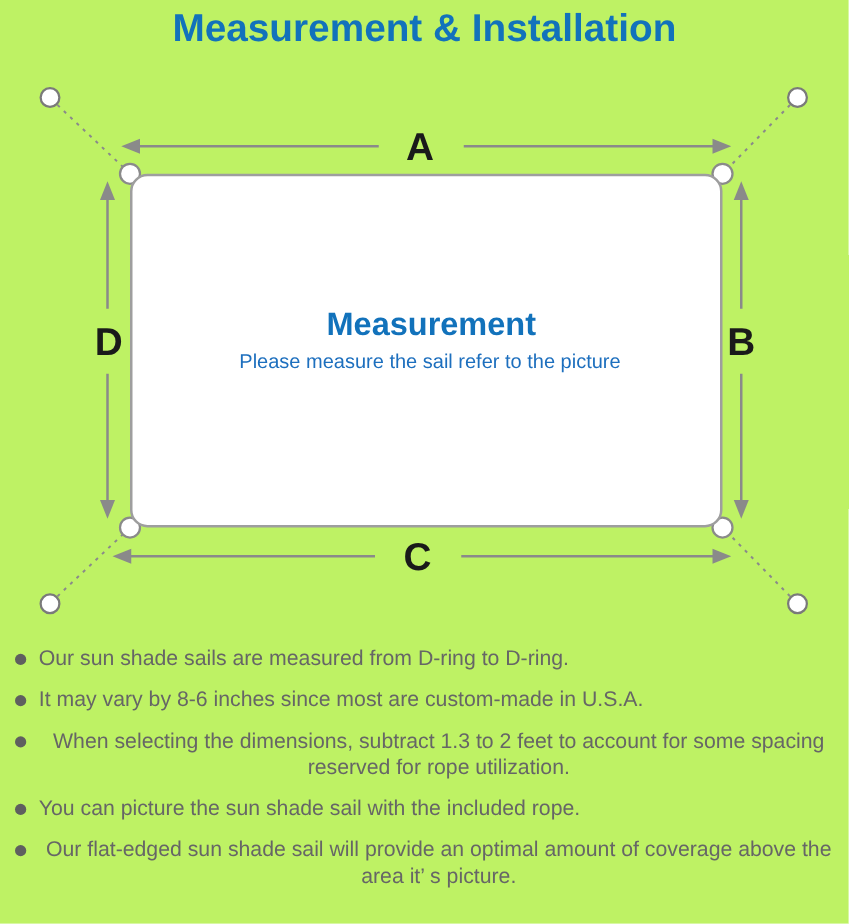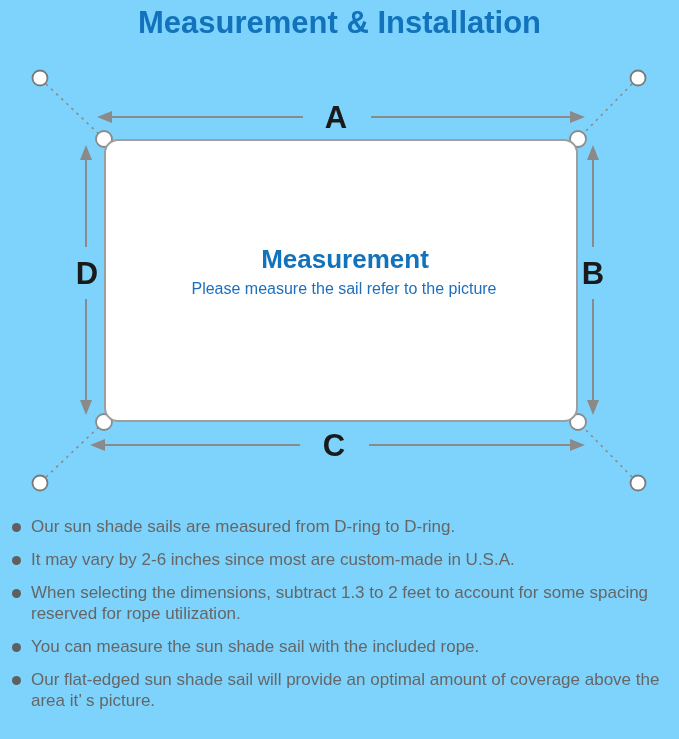--- a/index.html
+++ b/index.html
@@ -8,21 +8,21 @@
     background: #ffffff;
     width: 679px;
     height: 739px;
     overflow: hidden;
     font-family: "Liberation Sans", sans-serif;
   }
   .page {
     position: relative;
     width: 679px;
     height: 739px;
-    background: #7dd3fc;
+    background: #bef264;
   }
   .page-title {
     margin: 0;
     padding-top: 5px;
     height: 50px;
     text-align: center;
     font-size: 31px;
     font-weight: 700;
     color: #1272bb;
     letter-spacing: 0px;
@@ -33,20 +33,21 @@
     left: 0;
     width: 679px;
     height: 455px;
   }
   .notes {
     position: absolute;
     top: 516px;
     left: 0;
     width: 679px;
     padding: 0;
+    text-align: center;
   }
   .note-item {
     display: flex;
     align-items: flex-start;
     margin: 0 8px 12px 12px;
   }
   .note-dot {
     flex: 0 0 auto;
     width: 9px;
     height: 9px;
@@ -128,29 +129,29 @@
     </svg>
   </div>
 
   <div class="notes">
     <div class="note-item">
       <span class="note-dot"></span>
       <p class="note-text">Our sun shade sails are measured from D-ring to D-ring.</p>
     </div>
     <div class="note-item">
       <span class="note-dot"></span>
-      <p class="note-text">It may vary by 2-6 inches since most are custom-made in U.S.A.</p>
+      <p class="note-text">It may vary by 8-6 inches since most are custom-made in U.S.A.</p>
     </div>
     <div class="note-item">
       <span class="note-dot"></span>
       <p class="note-text">When selecting the dimensions, subtract 1.3 to 2 feet to account for some spacing reserved for rope utilization.</p>
     </div>
     <div class="note-item">
       <span class="note-dot"></span>
-      <p class="note-text">You can measure the sun shade sail with the included rope.</p>
+      <p class="note-text">You can picture the sun shade sail with the included rope.</p>
     </div>
     <div class="note-item">
       <span class="note-dot"></span>
       <p class="note-text">Our flat-edged sun shade sail will provide an optimal amount of coverage above the area it’ s picture.</p>
     </div>
   </div>
 
 </div>
 
 </body></html>

